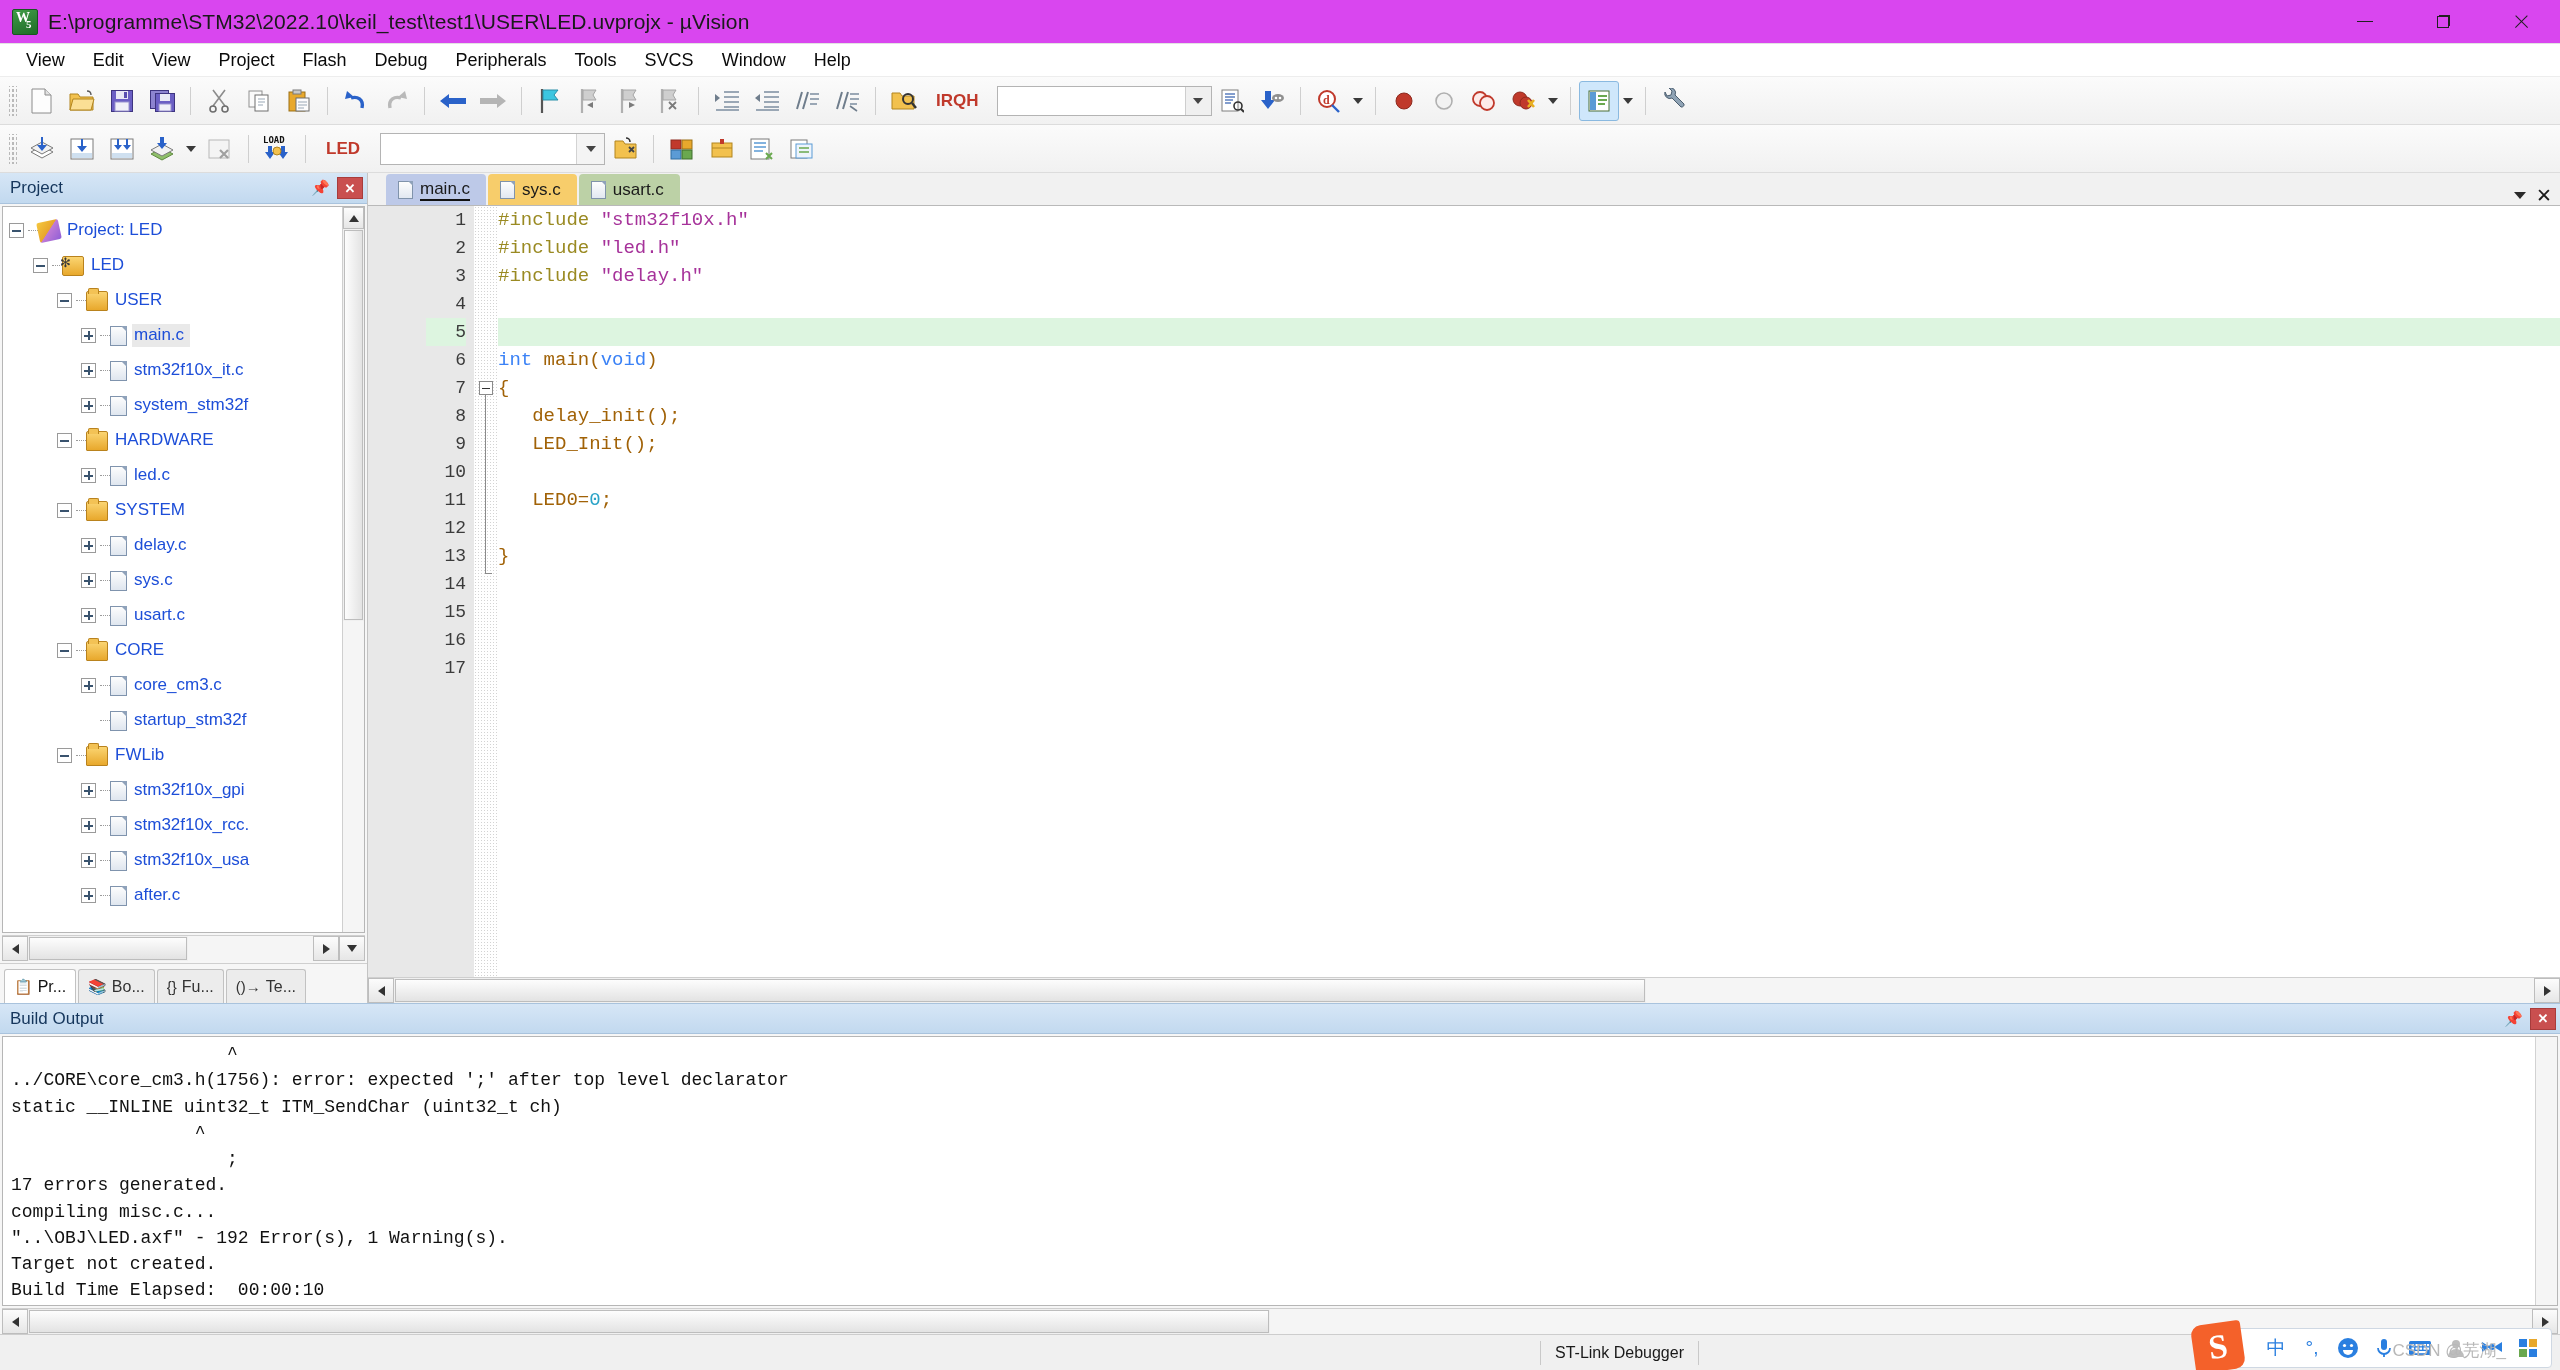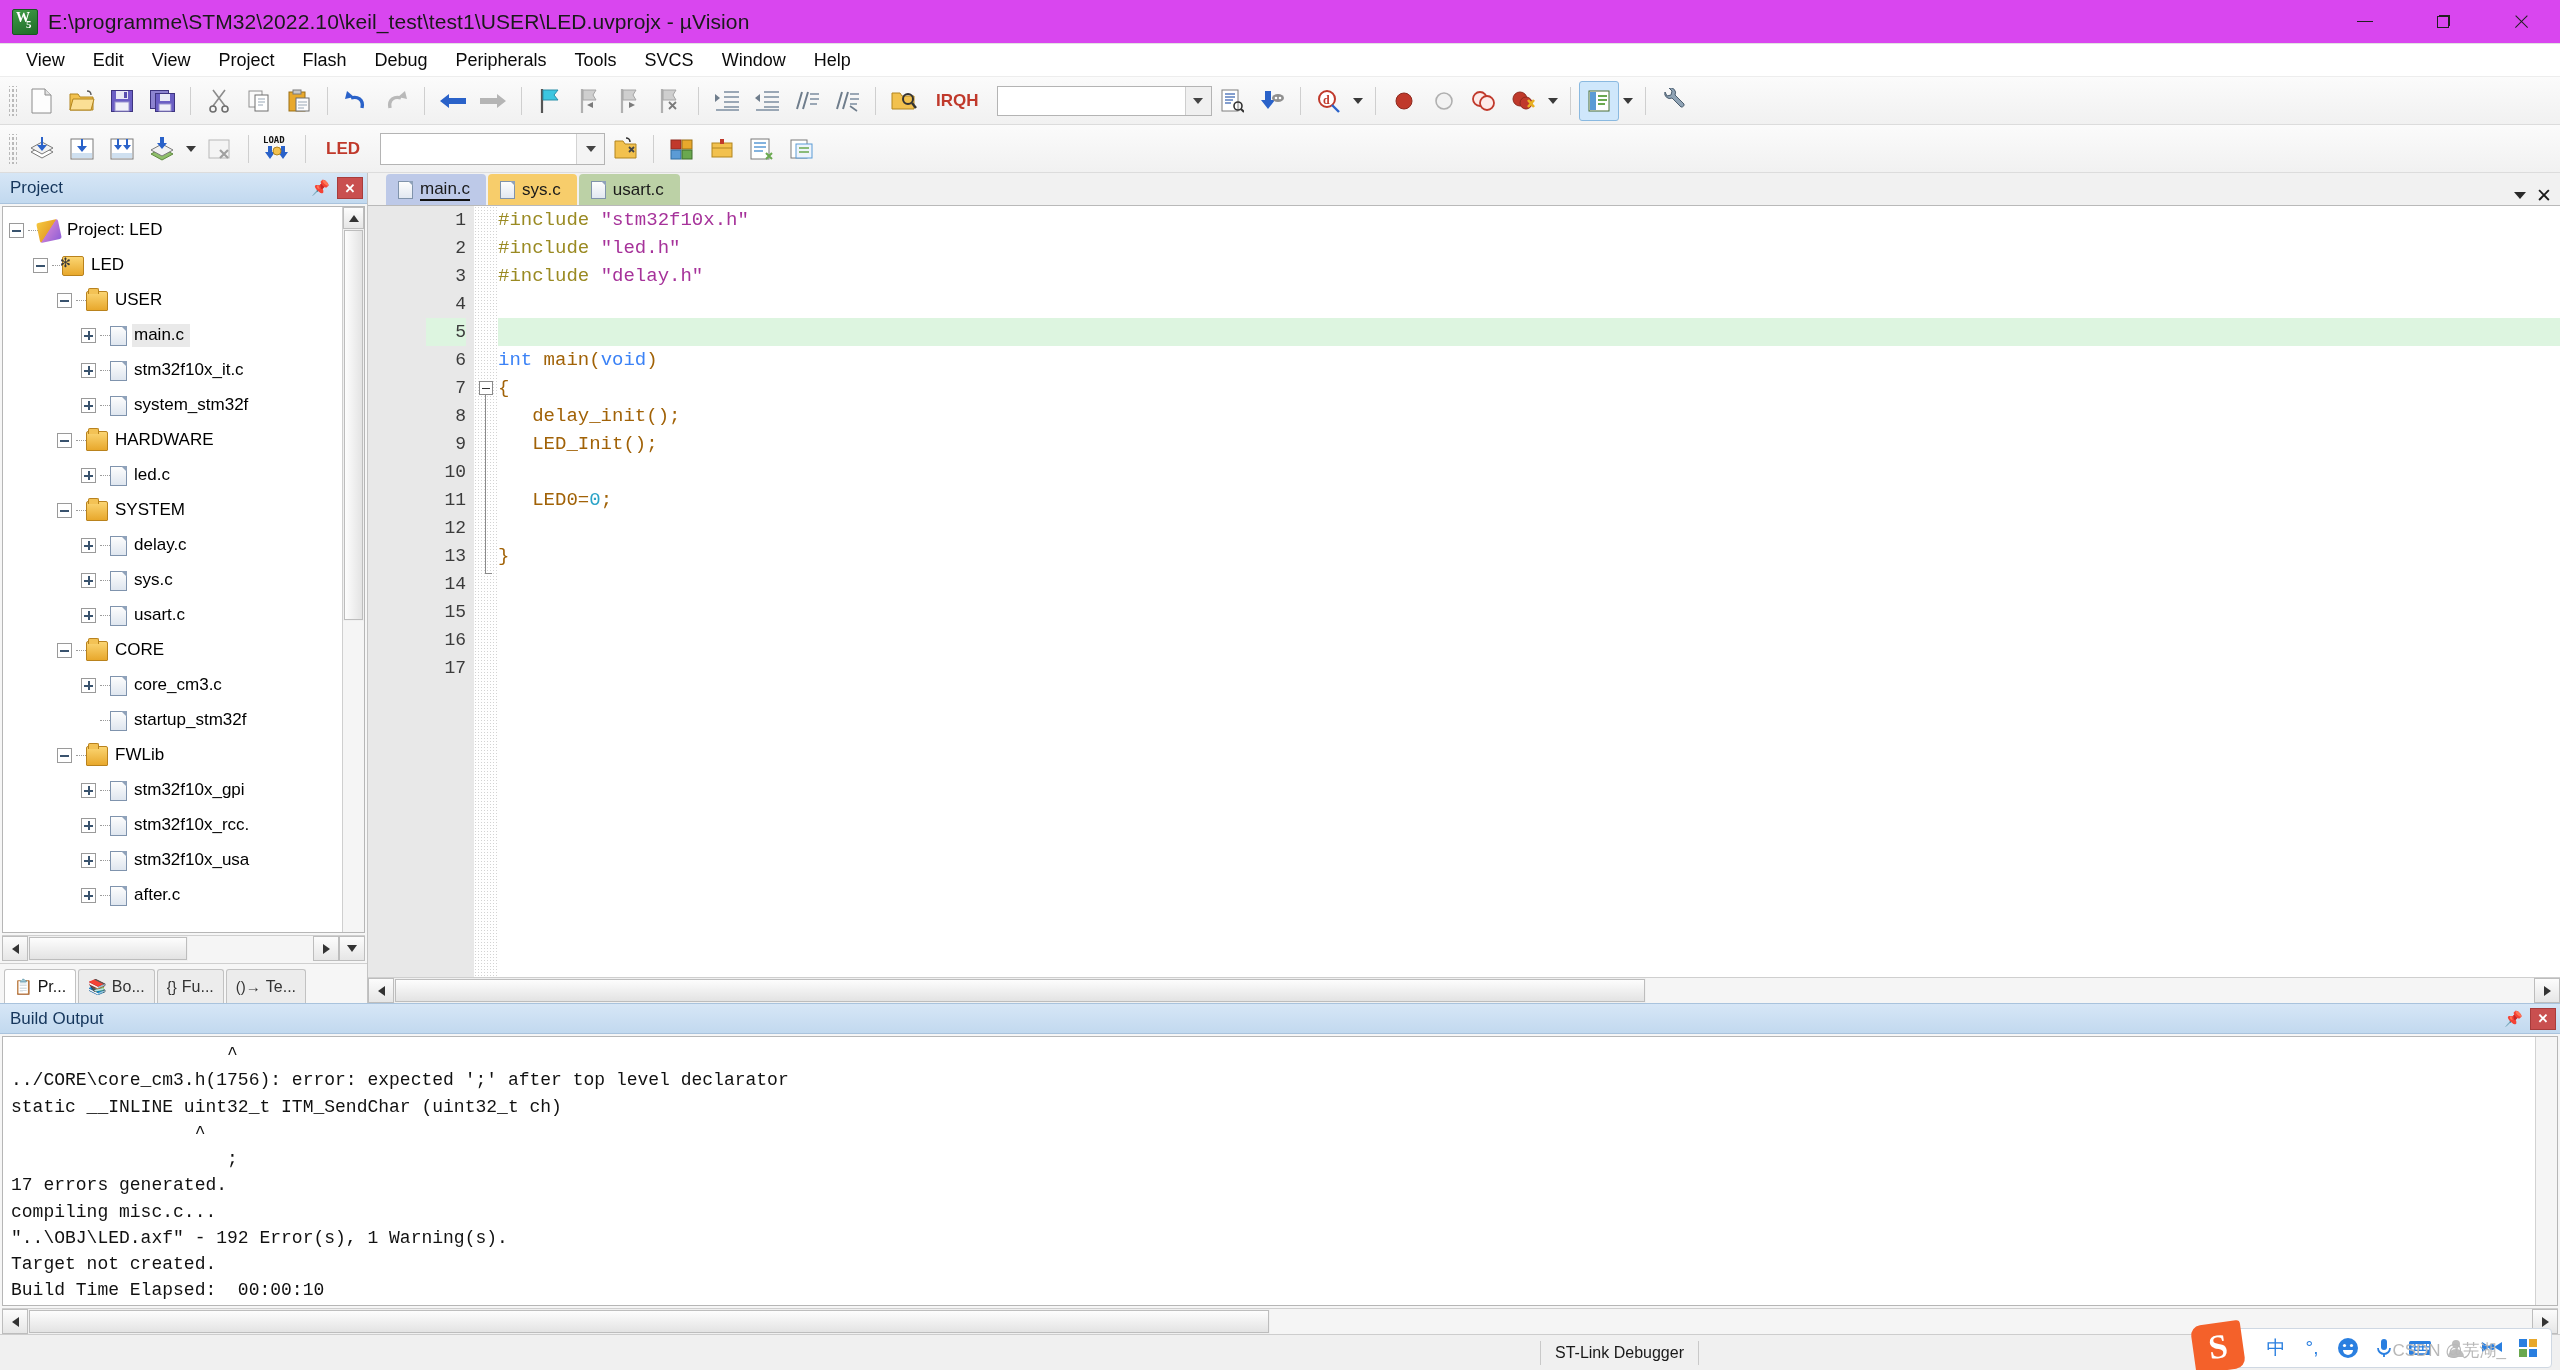--- a/index.html
+++ b/index.html
@@ -163,21 +163,21 @@
     display: flex; align-items: center; justify-content: center;
     border: 1px solid #a83c3c;
   }
   .tree-wrap {
     flex: 1 1 auto; background: #ffffff; position: relative;
     border: 1px solid #b6b6b6; margin: 2px; overflow: hidden;
     display: flex;
   }
   .tree {
     flex: 1 1 auto; padding: 6px 0 0 6px; overflow: hidden;
-    font-size: 17px; color: #000000;
+    font-size: 17px; color: #1d4ed8;
   }
   .tnode { display: flex; align-items: center; height: 35px; white-space: nowrap; }
   .tnode.selected .tlabel { background: #e9e9e9; }
   .tbox {
     width: 15px; height: 15px; flex: 0 0 15px;
     border: 1px solid #9a9a9a; background: #fff;
     position: relative; margin-right: 4px;
   }
   .tbox::before {
     content: ""; position: absolute; left: 2px; top: 6px;

